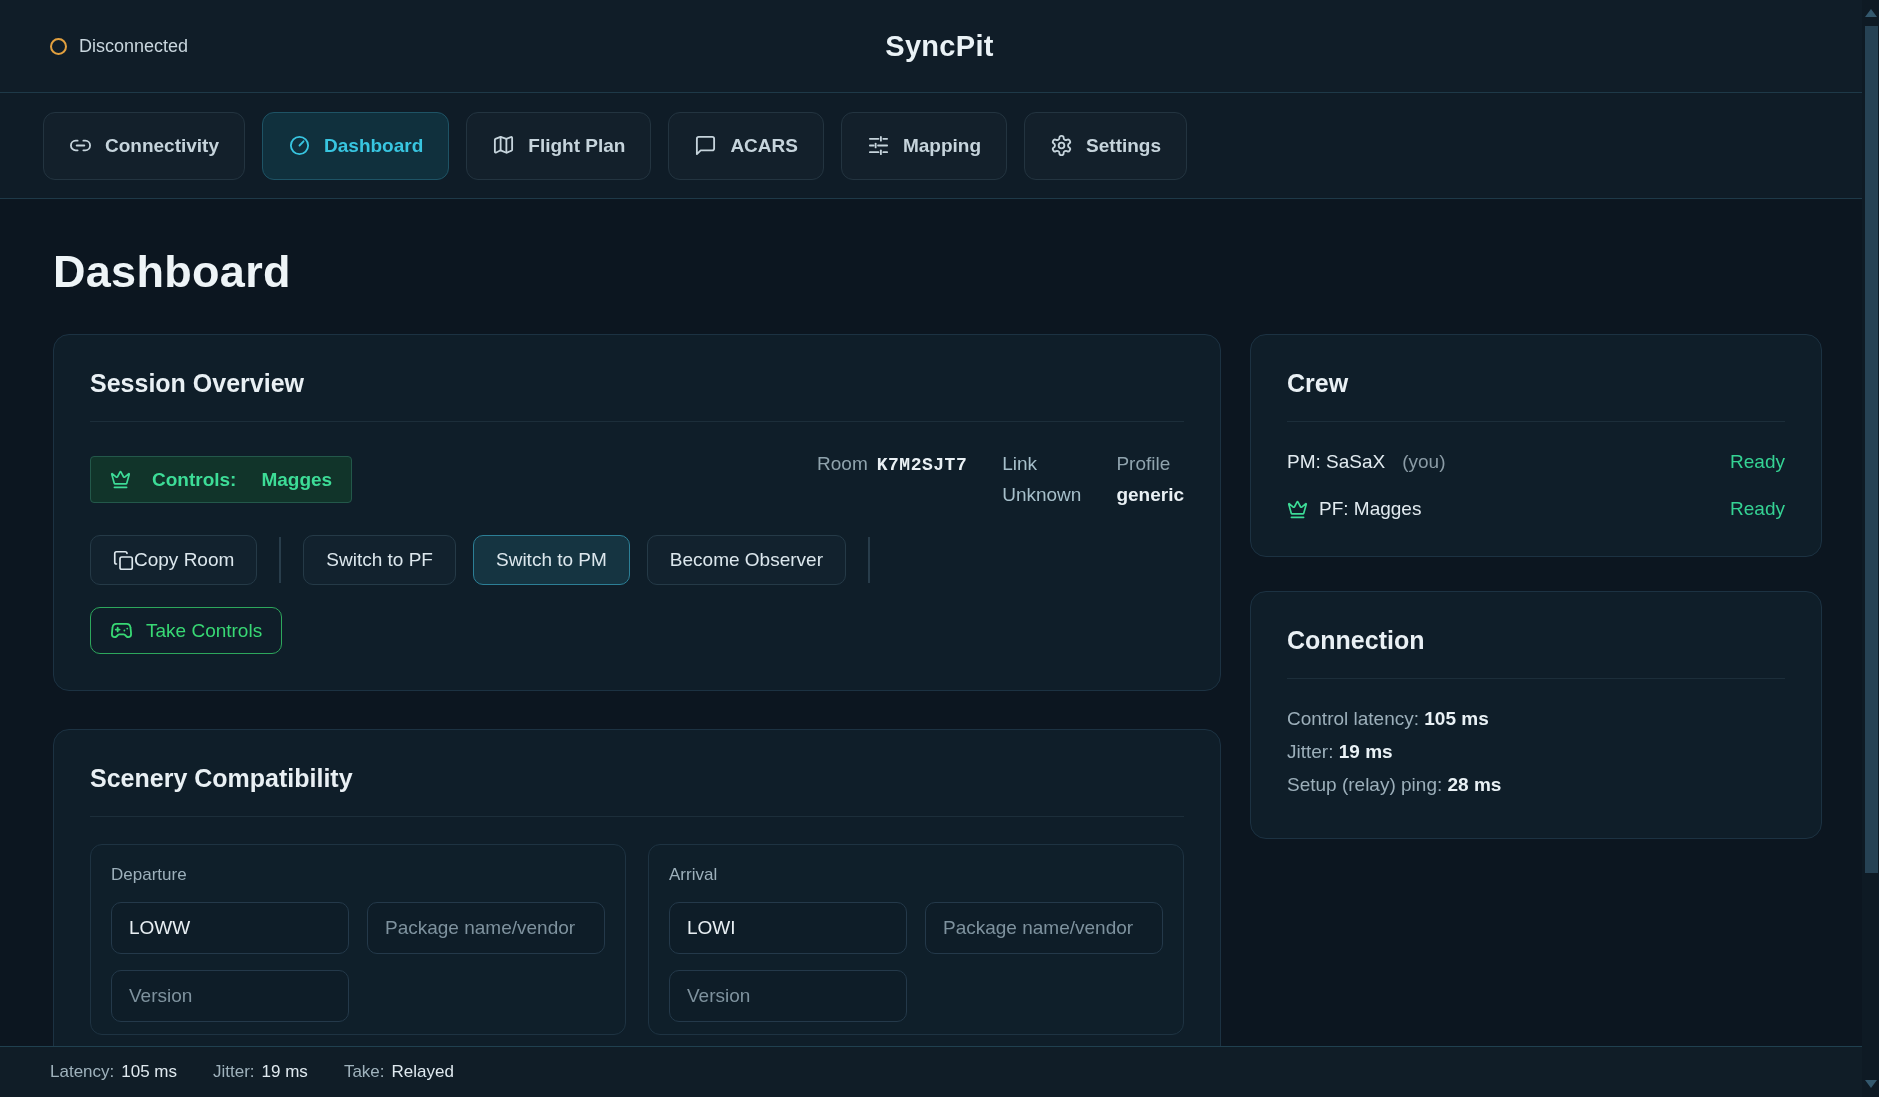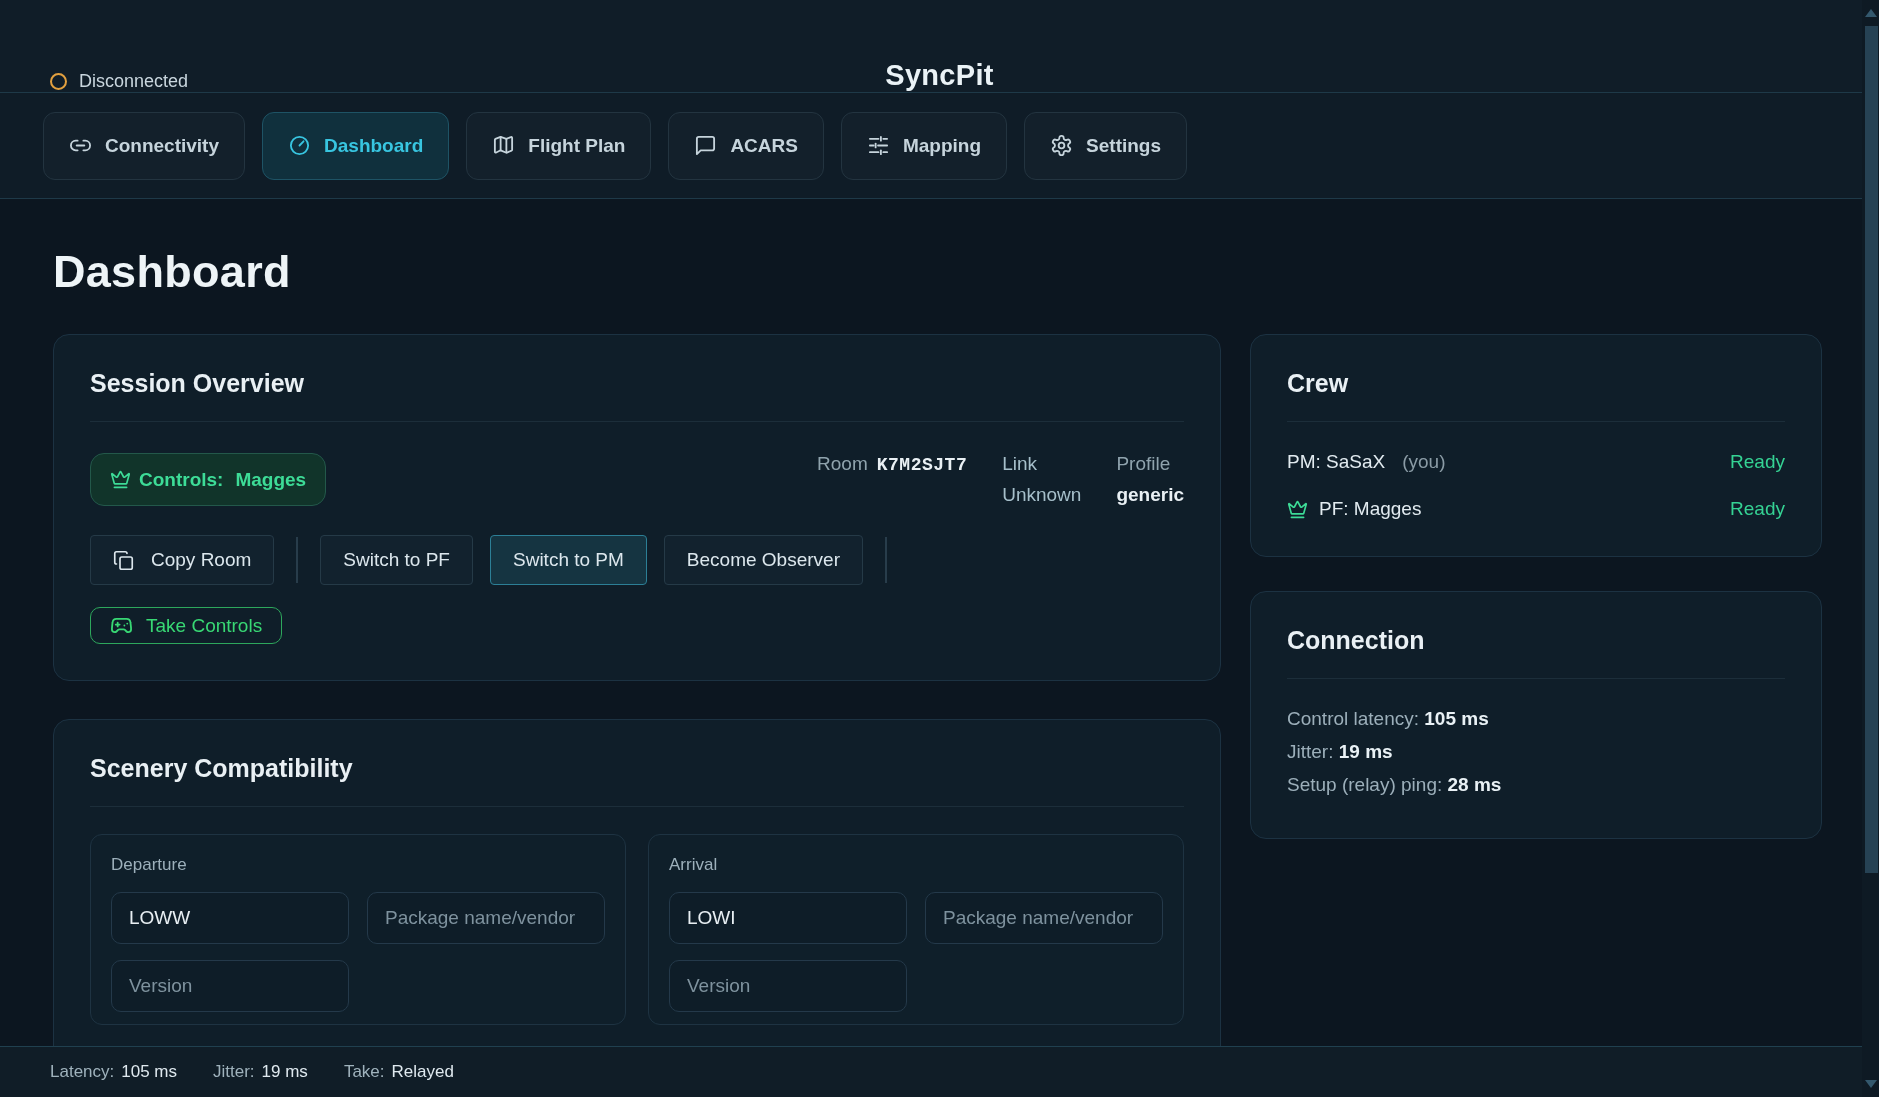--- a/index.html
+++ b/index.html
@@ -8,21 +8,21 @@
     position:relative; overflow:hidden;
     background:#0c1620;
     font-family:"Liberation Sans", sans-serif;
     color:#dce6ec;
   }
   svg { display:block; }
 
   
   .topbar {
     height:93px; background:#101d28; border-bottom:1px solid #1e3948;
-    display:flex; align-items:flex-end; padding:0 50px; position:relative; z-index:3;
+    display:flex; align-items:center; padding:0 50px; position:relative; z-index:3;
   }
   .conn-status { display:flex; align-items:center; gap:12px; font-size:18px; color:#c9d6de; }
   .conn-ring { width:17px; height:17px; border:2.5px solid #e2a03f; border-radius:50%; }
   .app-title {
     position:absolute; left:0; right:0; text-align:center;
     font-size:29px; font-weight:700; color:#eaf2f6; letter-spacing:.3px; pointer-events:none;
   }
 
   
   .navbar {
@@ -52,48 +52,48 @@
   .card {
     background:#0f1e29; border:1px solid #1c3242; border-radius:16px;
     padding:34px 36px 36px 36px;
   }
   .card-title { font-size:25px; font-weight:700; color:#e9f0f4; }
   .card-divider { height:1px; background:#1c2e3a; margin-top:23px; }
 
   
   .session-row1 { display:flex; justify-content:space-between; align-items:center; margin-top:31px; }
   .controls-badge {
-    display:flex; align-items:center; gap:8px; height:53px; padding:0 19px;
-    border-radius:14px; background:#11342a; border:1px solid #23584a;
+    display:flex; align-items:center; gap:21px; height:47px; padding:0 19px;
+    border-radius:4px; background:#11342a; border:1px solid #23584a;
     color:#3ddc97; font-size:19px; font-weight:600;
   }
   .controls-badge svg { width:21px; height:21px; }
   .badge-name { margin-left:4px; }
 
   .session-meta { display:flex; align-items:baseline; gap:11px; font-size:19px;justify-content:space-between; }
   .meta-label { color:#8fa3ad; }
   .meta-group { display:flex; gap:9px; align-items:baseline; }
   .meta-group + .meta-group { margin-left:24px;flex-direction:column; }
   .room-code { font-family:"Liberation Mono", monospace; font-weight:700; font-size:18px; color:#e9f0f4; letter-spacing:.5px; }
   .link-value { color:#a6bfca; }
   .profile-value { font-weight:700; color:#e9f0f4; }
 
   .session-actions { display:flex; align-items:center; margin-top:29px; }
   .btn {
-    display:flex; align-items:center; gap:17px; height:50px; padding:0 22px;
-    border-radius:4px; background:#12222e; border:1px solid #253a47;
+    display:flex; align-items:center; gap:0; height:50px; padding:0 22px;
+    border-radius:10px; background:#12222e; border:1px solid #253a47;
     color:#dce7ed; font-size:19px; cursor:pointer;
     font-family:"Liberation Sans", sans-serif;
   }
   .btn svg { width:21px; height:21px; }
   .btn + .btn { margin-left:17px; }
   .btn.active { background:#153441; border-color:#2c7f96; }
   .vdivider { width:2px; height:46px; background:#283d4b; margin:0 22px; flex:none; }
   .btn-take {
-    margin-top:22px; display:flex; align-items:center; gap:13px; height:37px; padding:0 19px;
+    margin-top:22px; display:flex; align-items:center; gap:13px; height:47px; padding:0 19px;
     border-radius:10px; background:transparent; border:1px solid #2da75c;
     color:#38d874; font-size:19px; cursor:pointer; font-family:"Liberation Sans", sans-serif;
   }
   .btn-take svg { width:23px; height:23px; }
 
   
   .scenery-card { margin-top:38px; padding-bottom:60px; }
   .subpanels { display:grid; grid-template-columns:1fr 1fr; gap:22px; margin-top:27px; }
   .subpanel { border:1px solid #1e3342; border-radius:12px; background:#0f1f2a; padding:20px 20px 12px 20px; }
   .subpanel-label { font-size:17px; color:#9db0bb; }

